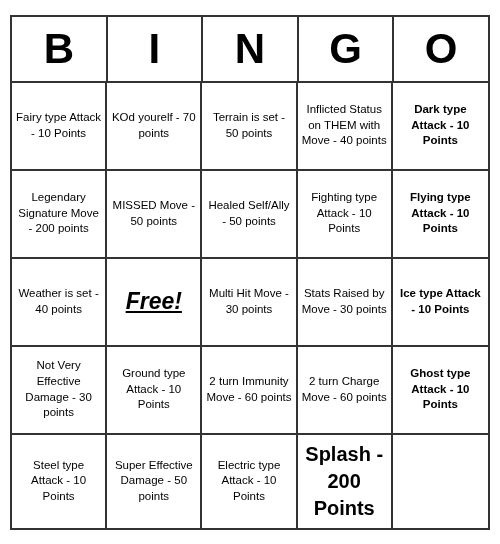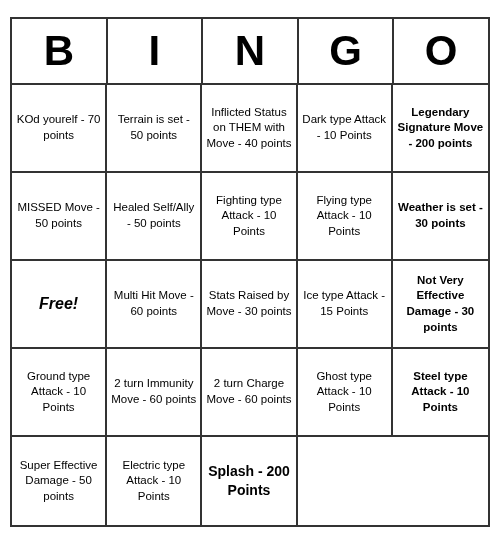--- a/index.html
+++ b/index.html
@@ -50,56 +50,58 @@
       font-family: Arial, sans-serif;
     }
     .bingo-cell:nth-child(5n) {
       border-right: none;
       font-weight: bold;
     }
     .bingo-cell:nth-child(n+21) {
       border-bottom: none;
     }
     .free-cell {
-      font-size: 16px;
+      font-size: 23px;
       font-weight: bold;
       font-style: italic;
+      text-decoration: underline;
     }
     .splash-cell {
-      font-size: 14px;
+      font-size: 20px;
       font-weight: bold;
       background: #fff;
     }
   </style>
 </head>
 <body>
 
 <div class="bingo-card">
   <div class="bingo-header">
   <div class="bingo-header-cell">B</div>
       <div class="bingo-header-cell">I</div>
       <div class="bingo-header-cell">N</div>
       <div class="bingo-header-cell">G</div>
       <div class="bingo-header-cell">O</div>
     </div>
   <div class="bingo-grid">
+  <div class="bingo-cell">Fairy type Attack - 10 Points</div>
       <div class="bingo-cell">KOd yourelf - 70 points</div>
       <div class="bingo-cell">Terrain is set - 50 points</div>
       <div class="bingo-cell">Inflicted Status on THEM with Move - 40 points</div>
       <div class="bingo-cell">Dark type Attack - 10 Points</div>
       <div class="bingo-cell">Legendary Signature Move - 200 points</div>
       <div class="bingo-cell">MISSED Move - 50 points</div>
       <div class="bingo-cell">Healed Self/Ally - 50 points</div>
       <div class="bingo-cell">Fighting type Attack - 10 Points</div>
       <div class="bingo-cell">Flying type Attack - 10 Points</div>
-      <div class="bingo-cell">Weather is set - 30 points</div>
+      <div class="bingo-cell">Weather is set - 40 points</div>
       <div class="bingo-cell free-cell">Free!</div>
-      <div class="bingo-cell">Multi Hit Move - 60 points</div>
+      <div class="bingo-cell">Multi Hit Move - 30 points</div>
       <div class="bingo-cell">Stats Raised by Move - 30 points</div>
-      <div class="bingo-cell">Ice type Attack - 15 Points</div>
+      <div class="bingo-cell">Ice type Attack - 10 Points</div>
       <div class="bingo-cell">Not Very Effective Damage - 30 points</div>
       <div class="bingo-cell">Ground type Attack - 10 Points</div>
       <div class="bingo-cell">2 turn Immunity Move - 60 points</div>
       <div class="bingo-cell">2 turn Charge Move - 60 points</div>
       <div class="bingo-cell">Ghost type Attack - 10 Points</div>
       <div class="bingo-cell">Steel type Attack - 10 Points</div>
       <div class="bingo-cell">Super Effective Damage - 50 points</div>
       <div class="bingo-cell">Electric type Attack - 10 Points</div>
       <div class="bingo-cell splash-cell">Splash - 200 Points</div>
     </div>

